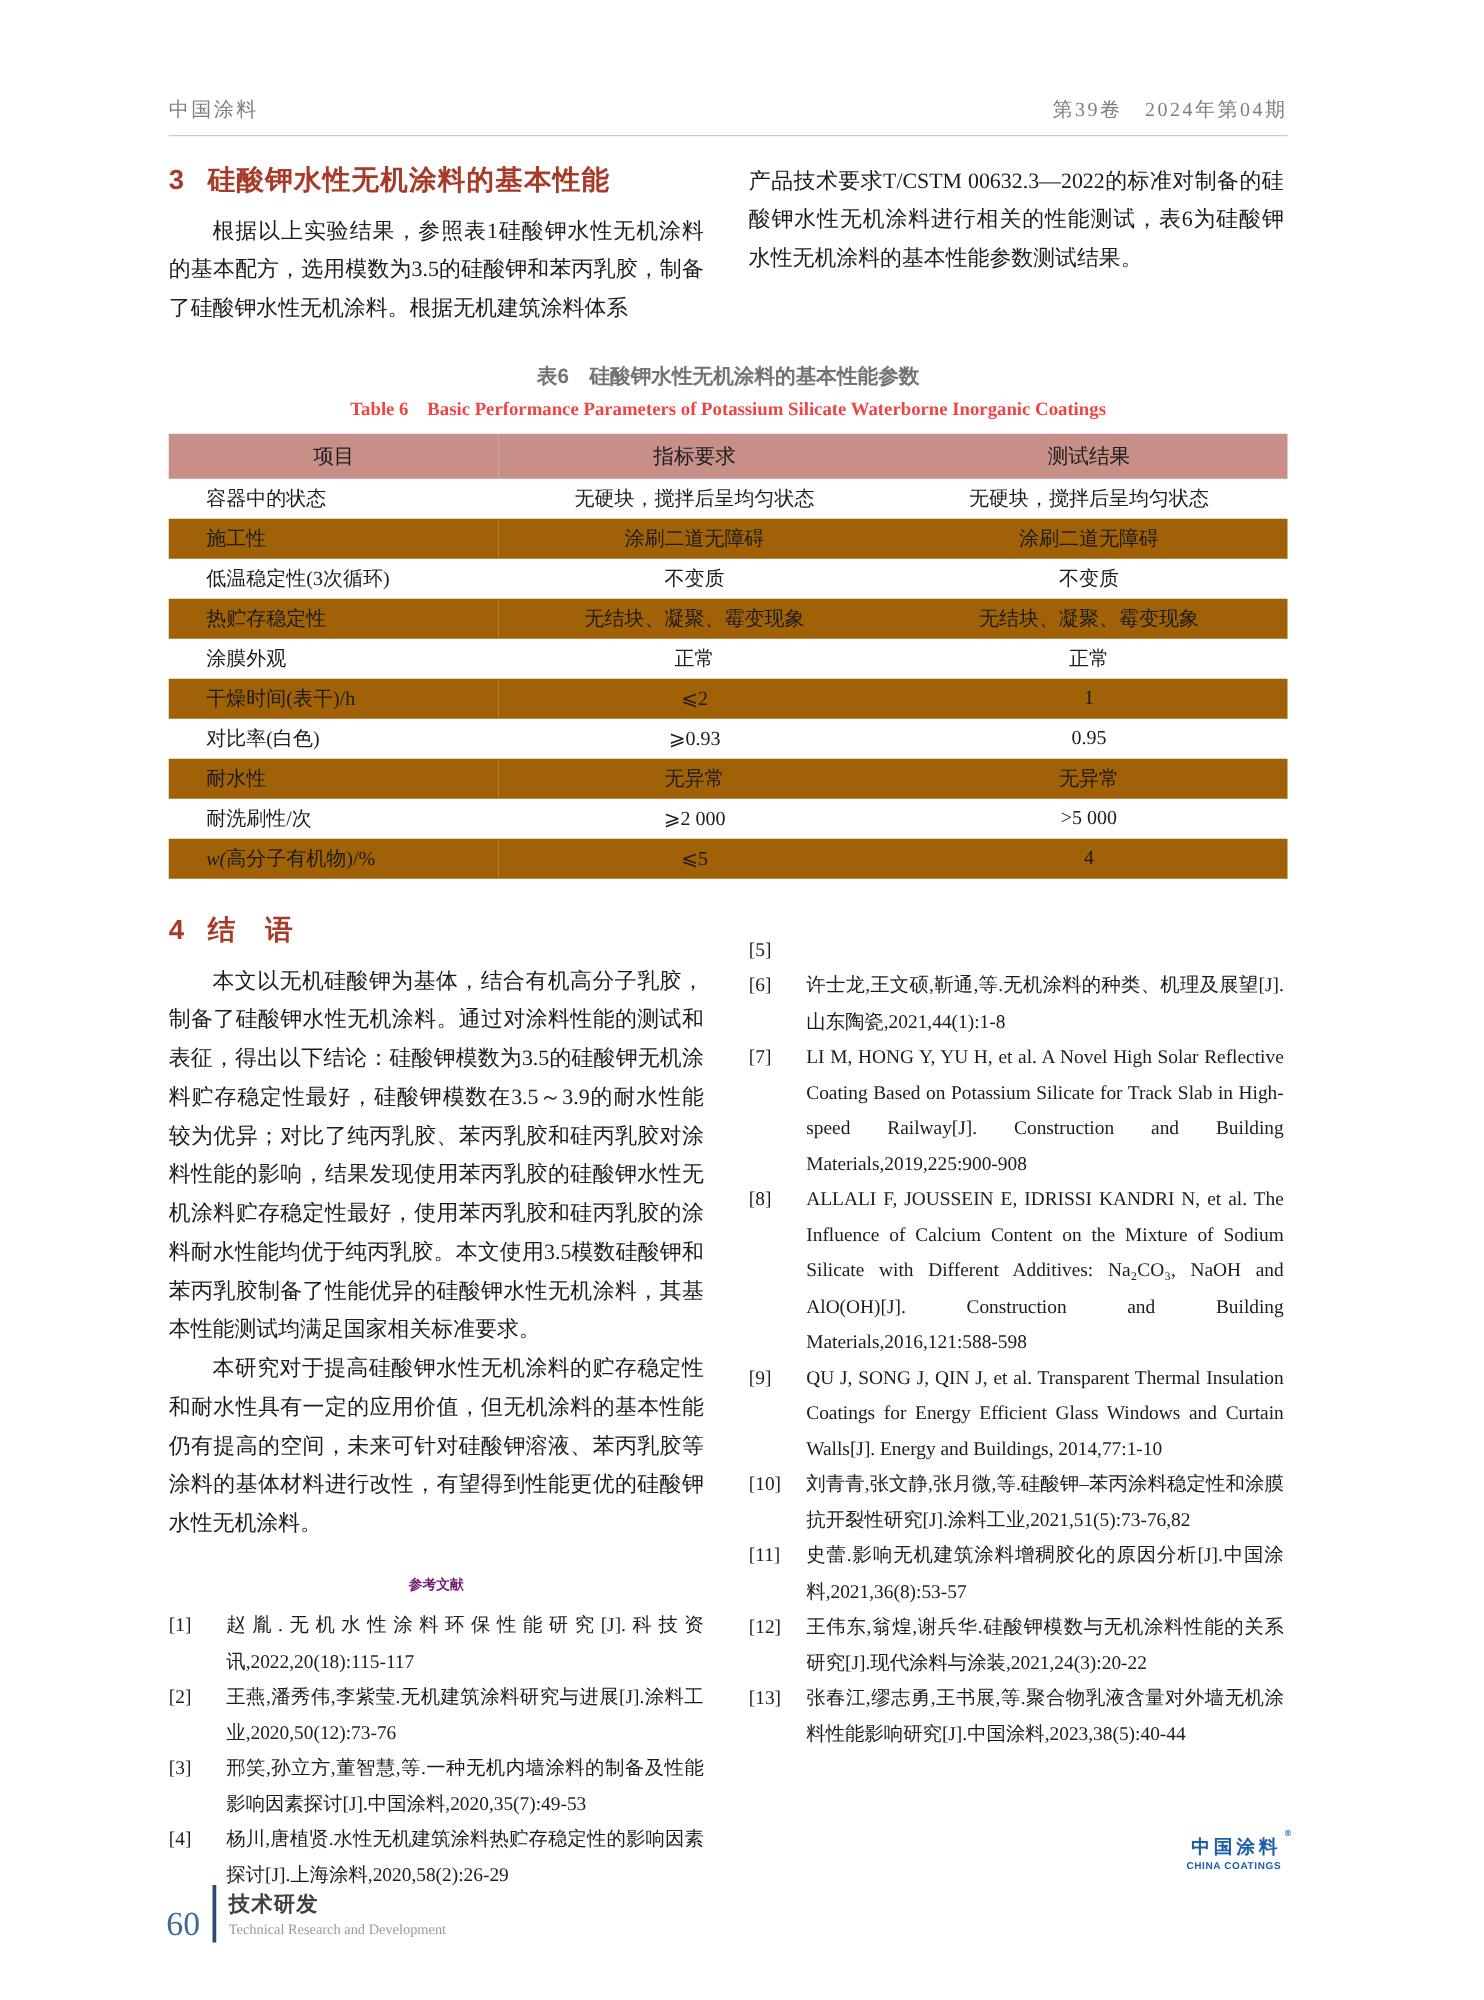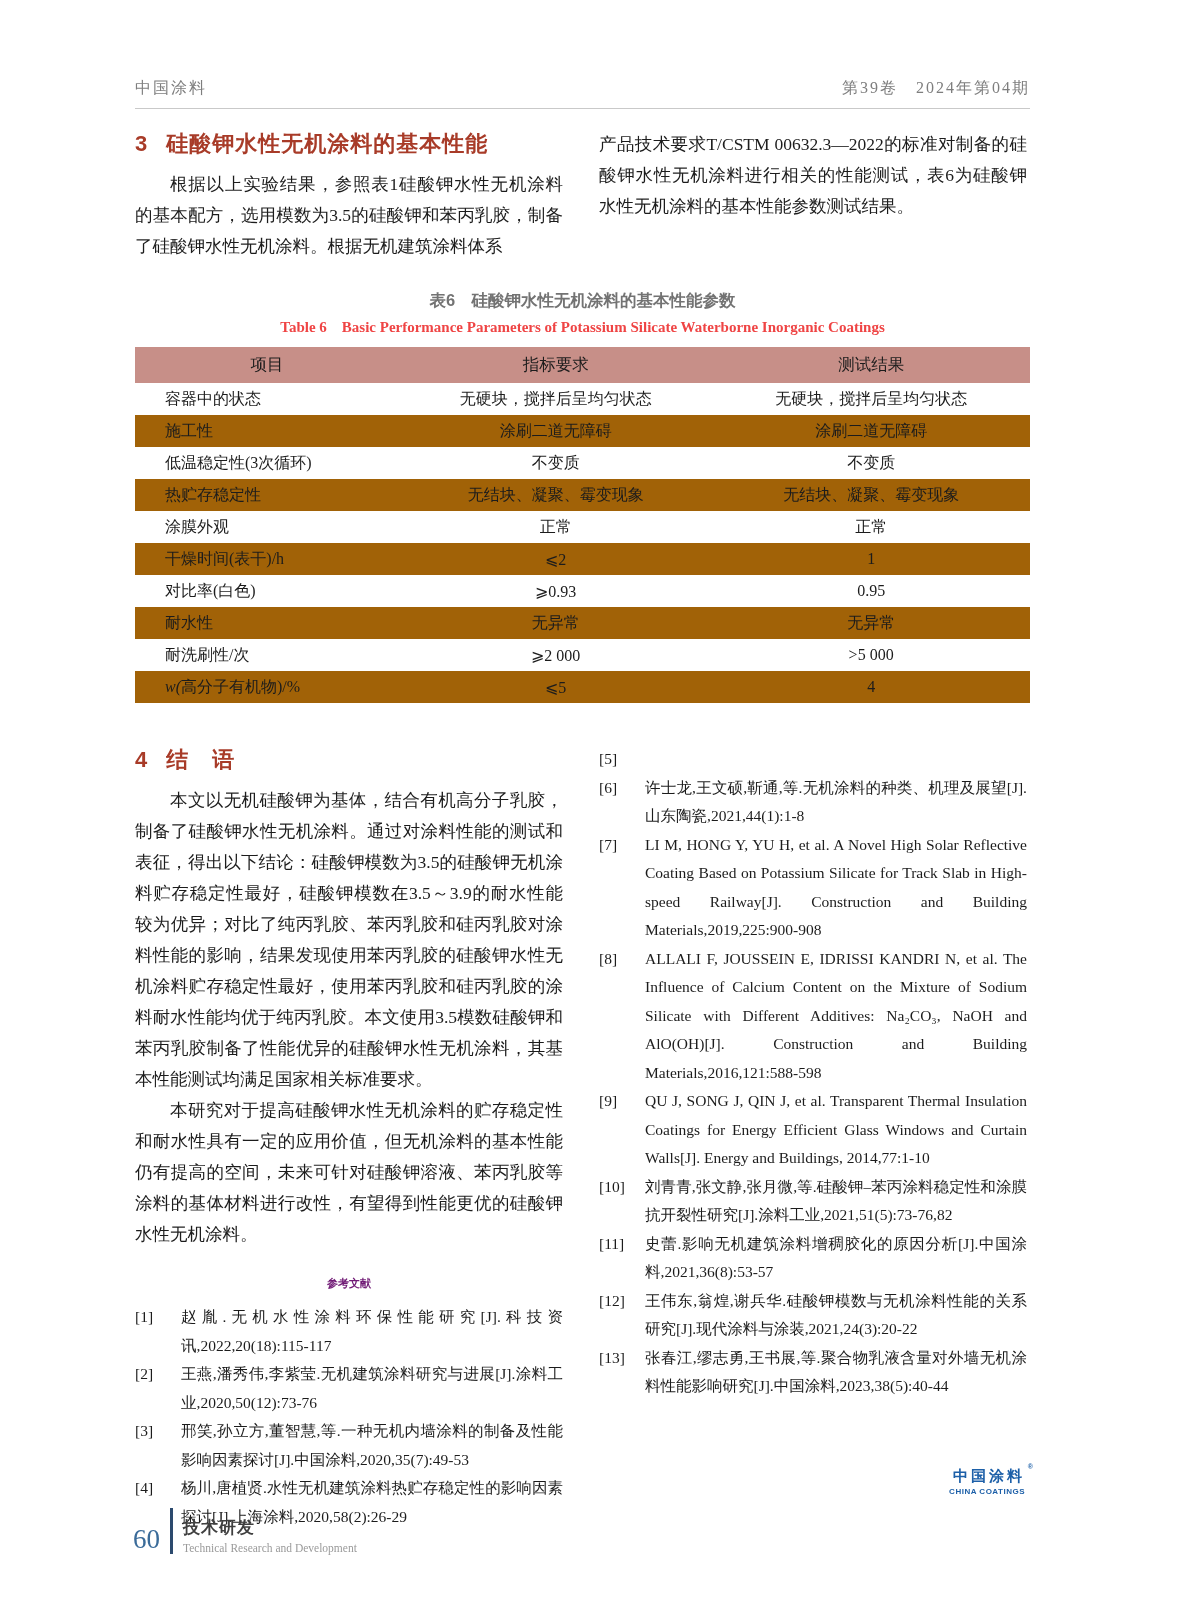--- a/index.html
+++ b/index.html
@@ -16,21 +16,21 @@
   
   .page-header{
     display:flex;justify-content:space-between;align-items:baseline;
     font-size:16px;color:#7e7e7e;letter-spacing:2px;
   }
   .header-rule{height:1px;background:#c9c9c9;margin-top:9px;}
   
   .cols{display:flex;gap:36px;}
   .col{width:428px;flex:none;}
   .top-cols{margin-top:20px;}
-  .bottom-cols{margin-top:42px;}
+  .bottom-cols{margin-top:26px;align-items:center;}
   
   .sec-heading{
     margin:0 0 10px 0;
     font-family:"Liberation Sans","DejaVu Sans",sans-serif;
     font-weight:bold;font-size:22px;color:#a83b28;
     letter-spacing:1px;
   }
   .sec-num{margin-right:18px;}
   
   .body-p{
@@ -84,21 +84,21 @@
     font-size:7px;color:#1c5fa8;letter-spacing:0;
   }
   .logo-en{
     font-family:"Liberation Sans","DejaVu Sans",sans-serif;
     font-weight:bold;font-size:8px;color:#1c5fa8;letter-spacing:0.5px;
     margin-top:1px;
   }
   
   .page-footer{
     position:absolute;left:133px;bottom:46px;
-    display:flex;align-items:flex-end;
+    display:flex;align-items:center;
   }
   .page-num{
     font-size:27px;color:#3a6b99;
     font-family:"Liberation Serif","DejaVu Serif",serif;
     margin-right:10px;align-self:flex-end;line-height:30px;
   }
   .footer-bar{width:3px;height:46px;background:#2c4a6e;margin-right:10px;flex:none;}
   .footer-zh{
     font-family:"Liberation Sans","DejaVu Sans",sans-serif;
     font-weight:bold;font-size:17px;color:#3f3f3f;letter-spacing:1px;

